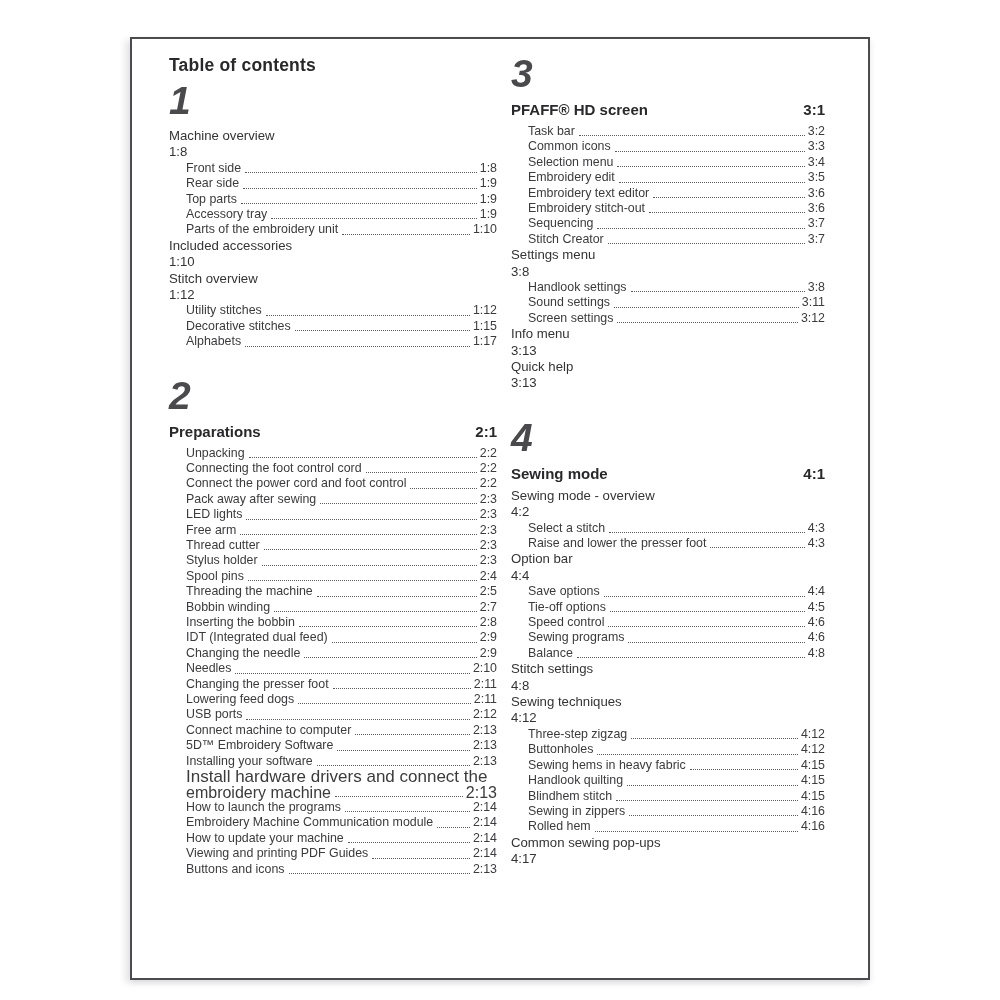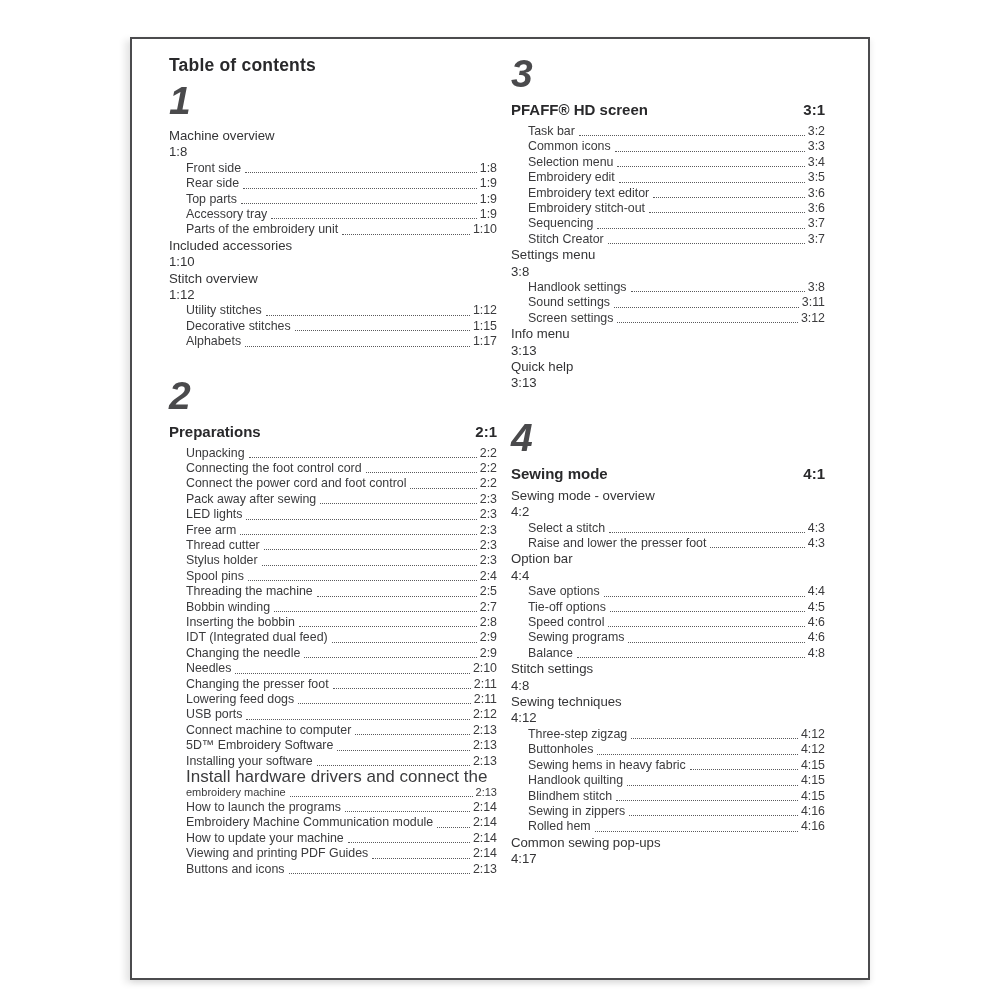--- a/index.html
+++ b/index.html
@@ -97,21 +97,21 @@
   .entry-wrap-block { width: 100%; }
   .entry-wrap-block .wrap-line1 {
     font-size: 17px;
     line-height: 15.4px;
     padding-left: 17px;
     white-space: nowrap;
   }
   .entry-wrap-block .wrap-line2 {
     display: flex;
     align-items: baseline;
-    font-size: 11px;
+    font-size: 16px;
     line-height: 15.4px;
   }
 </style>
 </head>
 <body>
 
 <div class="canvas">
   <div class="page">
     <div class="col col-left">
       <div class="toc-title">Table of contents</div>

